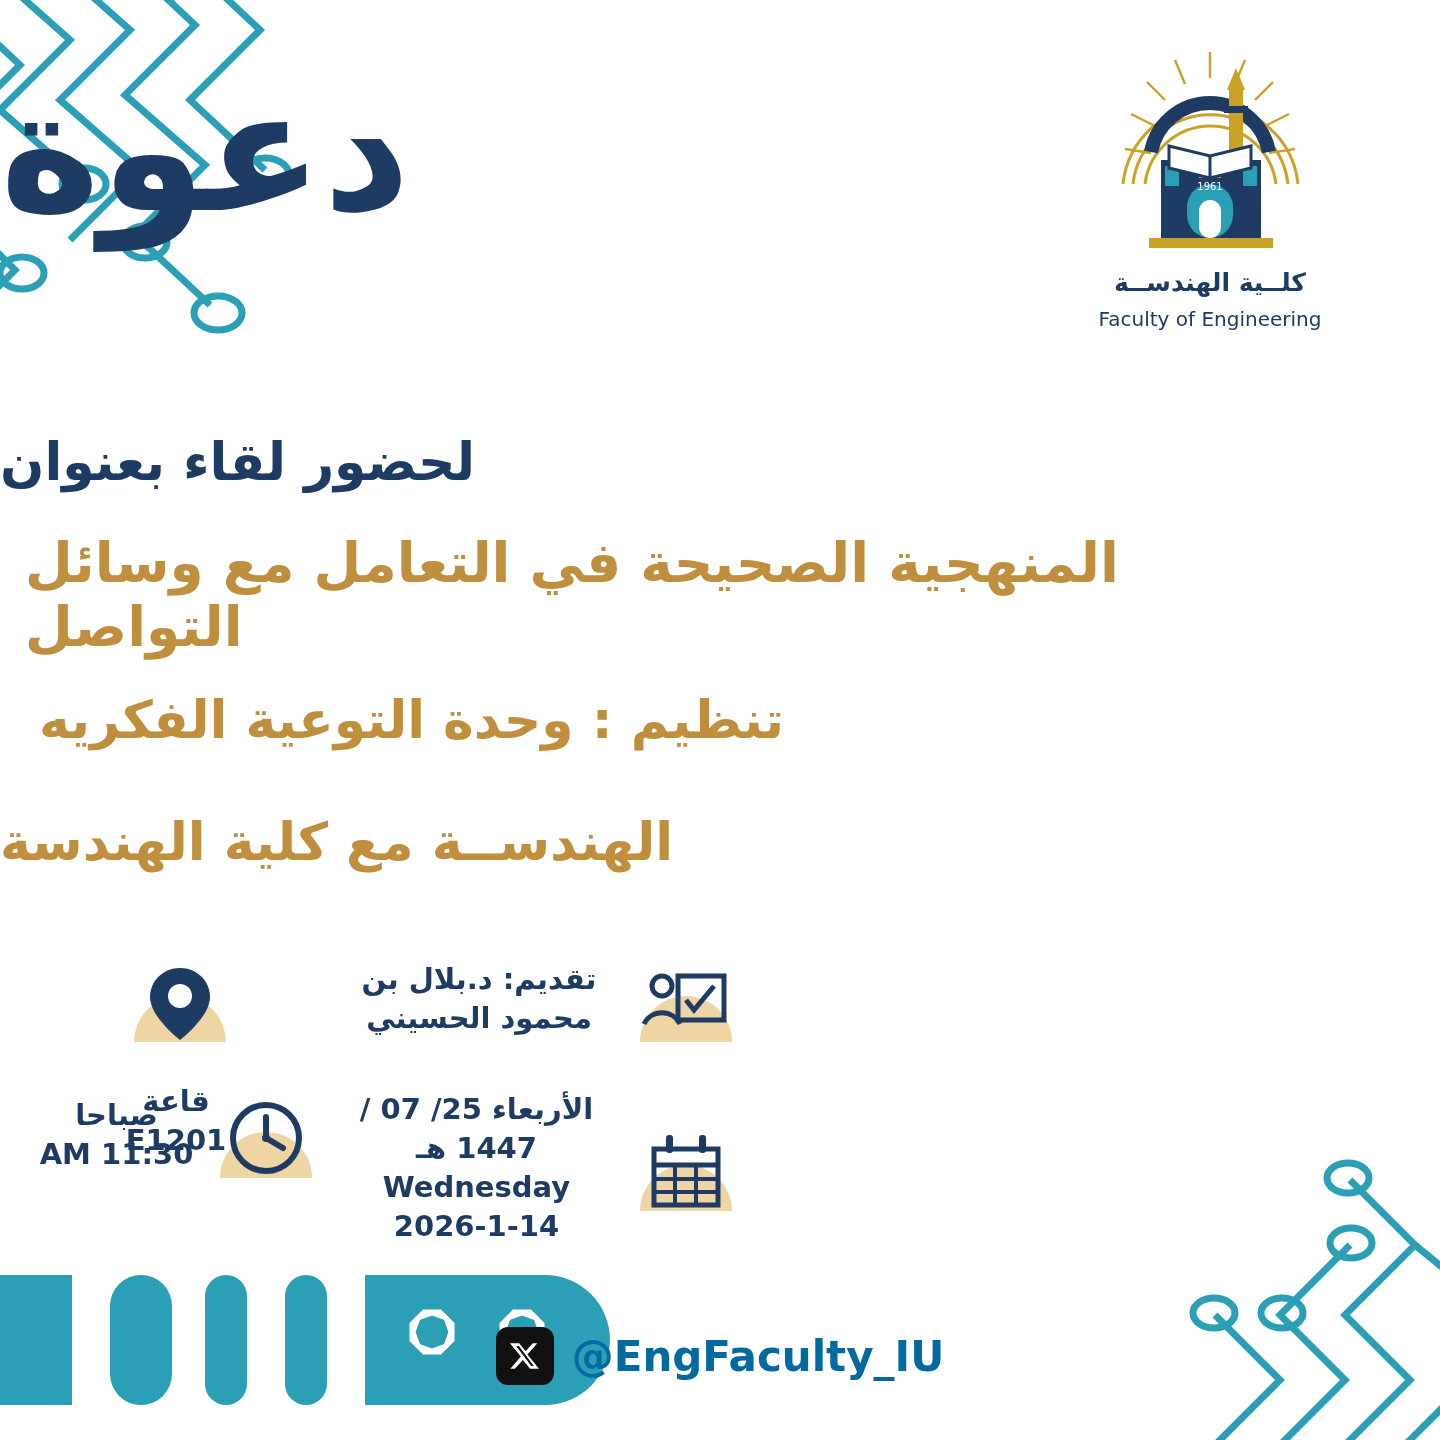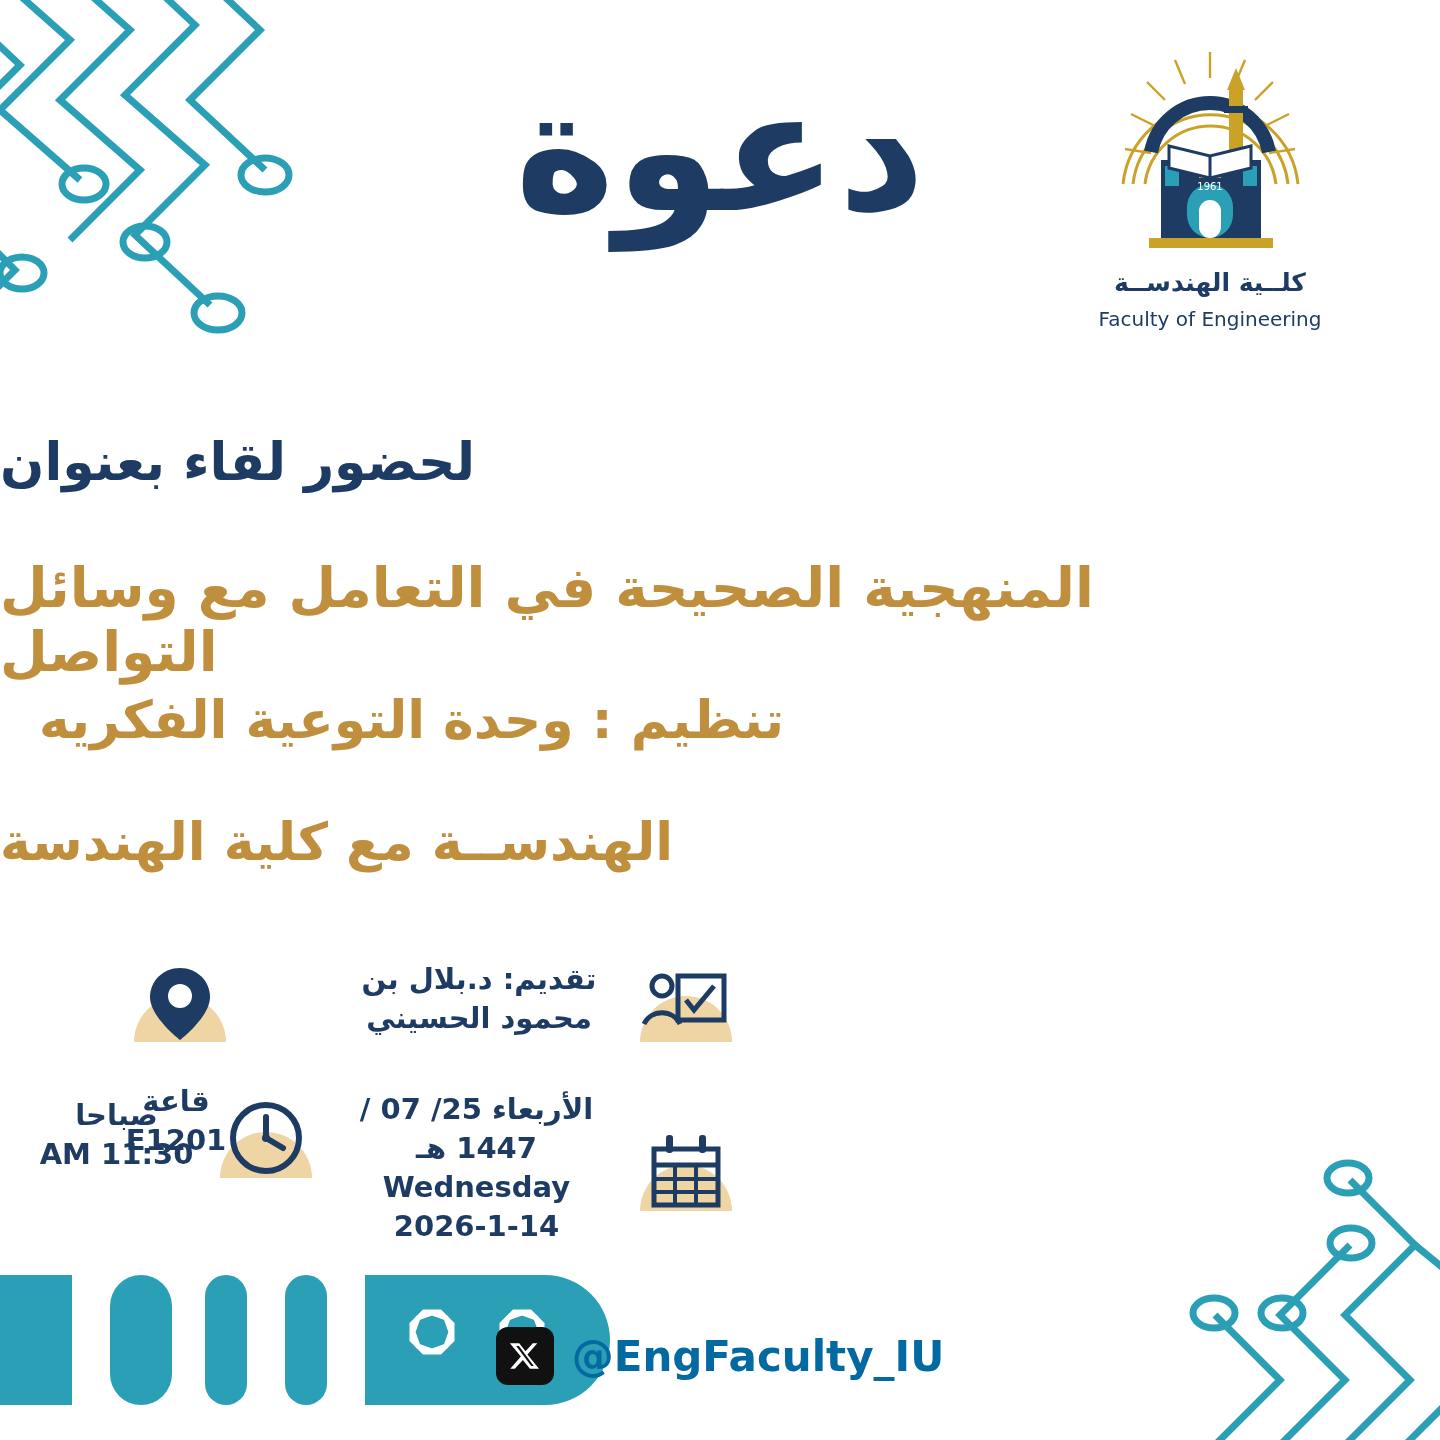--- a/index.html
+++ b/index.html
@@ -63,39 +63,39 @@
     direction: ltr;
     margin-top: 10px;
   }
 
   
   .headline {
     position: absolute;
     top: 62px;
     left: 0;
     width: 1440px;
-    text-align: center;
+    text-align: left;
     font-size: 170px;
     font-weight: 800;
     color: #1d3b63;
     letter-spacing: -2px;
     line-height: 1.05;
   }
 
   
   .line {
     position: absolute;
     width: 1204px;
     left: 0;
     text-align: left;
     font-weight: 700;
     direction: rtl;
   }
   .l1 { top: 432px;  font-size: 52px; color: #1d3b63; }
-  .l2 { top: 556px;  font-size: 55px; color: #c08f3e; }
+  .l2 { top: 531px;  font-size: 55px; color: #c08f3e; padding-left: 25px; }
   .l3 { top: 690px;  font-size: 52px; color: #c08f3e; margin-left: 39px; }
   .l4 { top: 812px;  font-size: 52px; color: #c08f3e; }
 
   
   .info {
     position: absolute;
     top: 950px;
     left: 0;
     width: 1440px;
     height: 290px;

